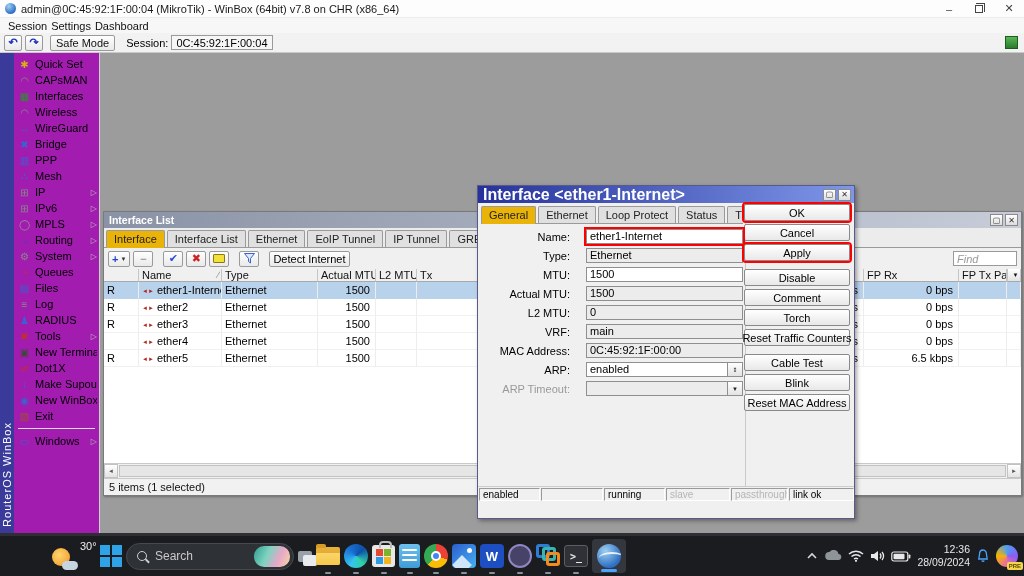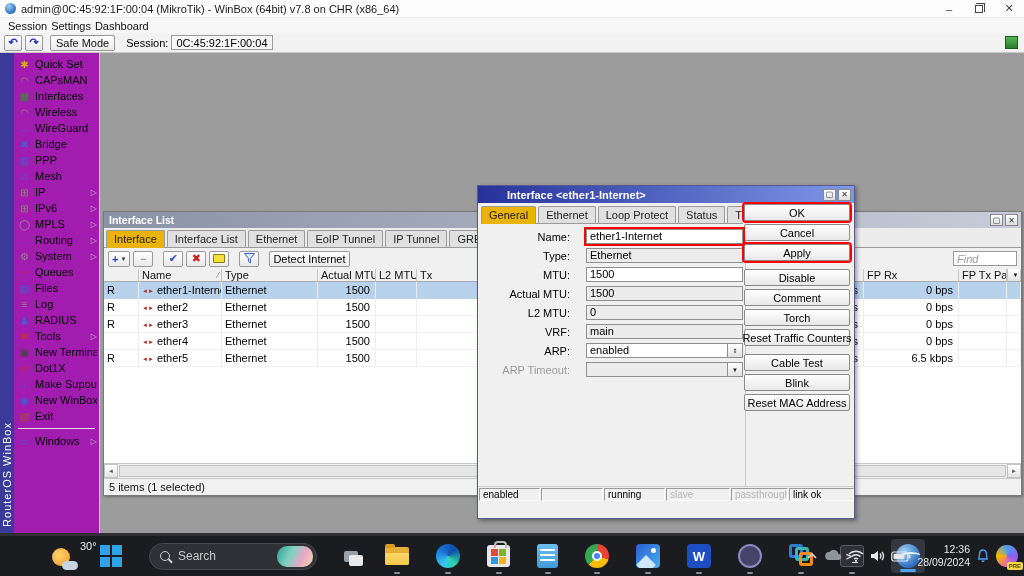--- a/index.html
+++ b/index.html
@@ -77,21 +77,21 @@
   .cell-num { text-align:right; padding-right:5px !important; }
   .eth-ico { color:#b02820; font-size:6px; letter-spacing:0; margin-right:3px; vertical-align:1px; }
   .il-hscroll { height:15px; background:#f1f1f1; border-top:1px solid #c9c9c9; display:flex; align-items:stretch; }
   .scroll-arrow { width:14px; display:flex; align-items:center; justify-content:center; font-size:6px; color:#555; background:linear-gradient(#fff,#e3e3e3); border:1px solid #c2c2c2; }
   .scroll-thumb { flex:1; margin:1px 1px; background:#e6e6e6; border:1px solid #c2c2c2; }
   .il-status { height:17px; background:#f1f1f1; border-top:1px solid #c9c9c9; font-size:11px; display:flex; align-items:center; padding-left:5px; color:#111; }
 
   
   .dialog { position:absolute; left:477px; top:185px; width:378px; height:334px; background:#f0f0f0; border:1px solid #5a5a8a; box-shadow:2px 2px 4px rgba(0,0,0,.35); }
   .d-titlebar { height:17px; background:linear-gradient(90deg,#26329b,#7e97e8); display:flex; align-items:center; padding:0 3px 0 5px; }
-  .d-title { color:#fff; font-size:11px; font-weight:bold; flex:1;margin-left:24px; }
+  .d-title { color:#fff; font-size:16px; font-weight:bold; flex:1; }
   .d-body { position:relative; height:299px; }
   .d-tabs { position:absolute; left:3px; top:1px; width:262px; height:20px; display:flex; align-items:flex-end; border-bottom:1px solid #9a9a9a; }
   .d-sep { position:absolute; left:267px; top:1px; bottom:2px; width:1px; background:#c9c9c9; }
   .d-form { position:absolute; left:3px; top:25px; width:262px; }
   .frow { display:flex; align-items:center; height:17px; margin-bottom:2px; }
   .flabel { width:105px; text-align:right; font-size:11px; color:#000; padding-right:16px; flex:0 0 auto; white-space:nowrap; }
   .flabel.dim { color:#9a9a9a; }
   .ffield { flex:1; height:15px; border:1px solid #8f8f8f; background:#fff; font-size:11px; padding:0 3px; line-height:13px; white-space:nowrap; overflow:hidden; }
   .ffield.ro { background:#ececec; }
   .combo-btn { width:15px; height:15px; border:1px solid #8f8f8f; border-left:none; background:linear-gradient(#fff,#e3e3e3); font-size:6px; display:flex; align-items:center; justify-content:center; color:#222; } 
@@ -103,21 +103,21 @@
   .d-status > div { border:1px solid; border-color:#9a9a9a #ffffff #ffffff #9a9a9a; font-size:10px; display:flex; align-items:center; padding-left:3px; color:#000; margin:1px 0 1px 1px; background:#f0f0f0; white-space:nowrap; overflow:hidden; }
   .d-status > div.dim { color:#b5b5b5; }
 
   
   .taskbar { position:absolute; left:0; bottom:0; width:1024px; height:40px; background:#1b1c1f; }
   .weather { position:absolute; left:52px; top:4px; display:flex; align-items:flex-start; }
   .w-ico { position:relative; width:26px; height:26px; margin-top:6px; }
   .w-sun { position:absolute; left:0; top:2px; width:18px; height:18px; border-radius:50%; background:radial-gradient(circle at 40% 40%, #ffd66b, #f0922b); }
   .w-cloud { position:absolute; right:0; bottom:2px; width:16px; height:9px; border-radius:6px; background:#c7d4e2; }
   .w-temp { color:#eee; font-size:11px; margin-left:2px; }
-  .tb-apps { position:absolute; left:100px; top:0; height:40px; display:flex; align-items:center; gap:27px; }
+  .tb-apps { position:absolute; left:100px; top:0; height:40px; display:flex; align-items:center; gap:4px; }
   .tb-app { position:relative; height:40px; display:flex; align-items:center; justify-content:center; }
   .tb-app.open::after { content:""; position:absolute; bottom:2px; left:50%; transform:translateX(-50%); width:6px; height:2px; border-radius:1px; background:#8a8f98; }
   .start-grid { display:grid; grid-template-columns:10px 10px; grid-template-rows:10px 10px; gap:2px; }
   .start-grid span { background:#2ea3e8; }
   .search-pill { width:168px; height:27px; border-radius:14px; background:#2e3136; border:1px solid #46494f; display:flex; align-items:center; padding:0 3px 0 10px; gap:8px; }
   .search-glyph { width:10px; height:10px; border:1.5px solid #cfcfcf; border-radius:50%; position:relative; flex:0 0 auto; }
   .search-glyph::after { content:""; position:absolute; width:5px; height:1.5px; background:#cfcfcf; transform:rotate(45deg); right:-4px; bottom:-1px; }
   .search-text { color:#c9c9c9; font-size:12px; flex:1; }
   .search-img { width:36px; height:21px; border-radius:10px; background:linear-gradient(115deg,#2f9e8f,#7fd3c0 38%,#e8a7c8 68%,#f3d9a0); flex:0 0 auto; }
   .tv-back { width:14px; height:11px; background:#9aa0a8; border-radius:2px; position:relative; }
@@ -465,20 +465,24 @@
           </div>
         <div class="frow">
             <span class="flabel">L2 MTU:</span>
             <div class="ffield ro">0</div>
           </div>
         <div class="frow">
             <span class="flabel">VRF:</span>
             <div class="ffield ro">main</div>
           </div>
         <div class="frow">
+            <span class="flabel">MAC Address:</span>
+            <div class="ffield ro">0C:45:92:1F:00:00</div>
+          </div>
+        <div class="frow">
             <span class="flabel">ARP:</span>
             <div class="ffield">enabled</div>
             <div class="combo-btn">⇕</div>
           </div>
         <div class="frow">
             <span class="flabel dim">ARP Timeout:</span>
             <div class="ffield ro"></div>
             <div class="combo-btn">▼</div>
           </div>
       </div>

